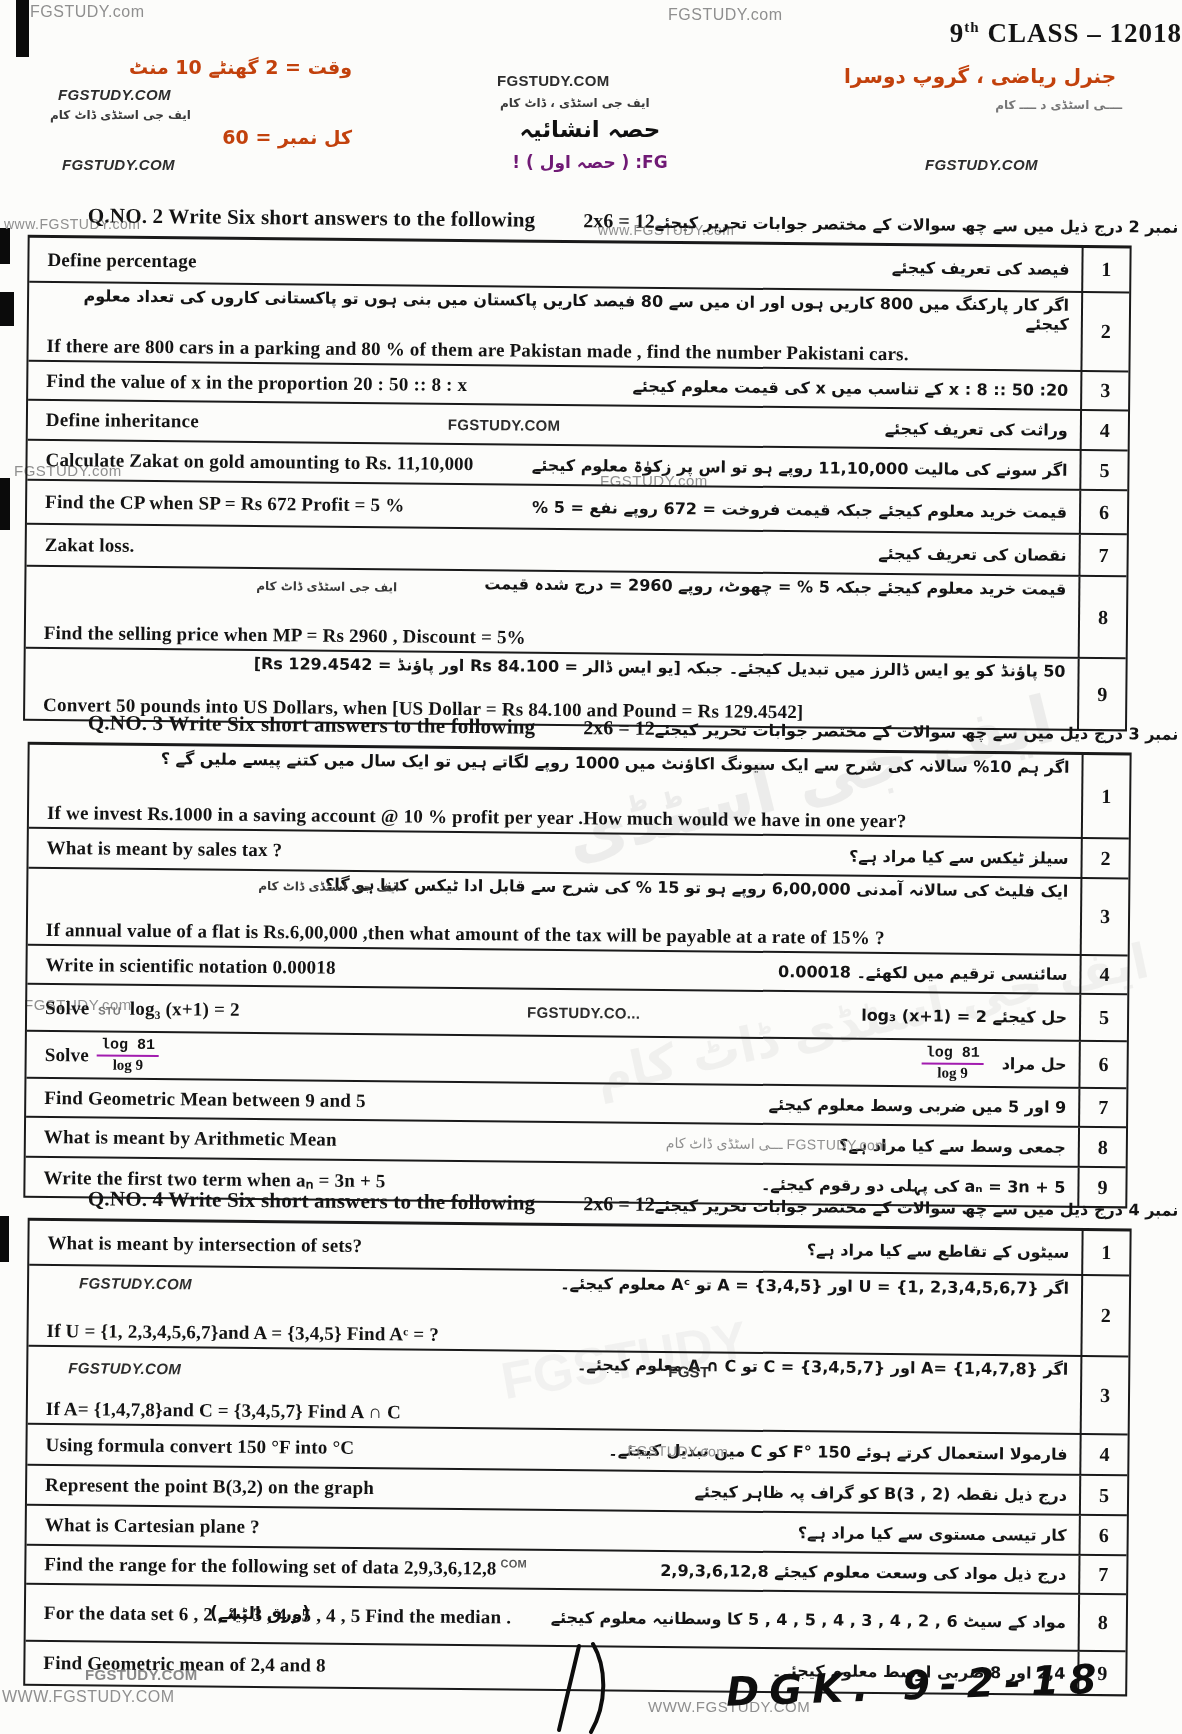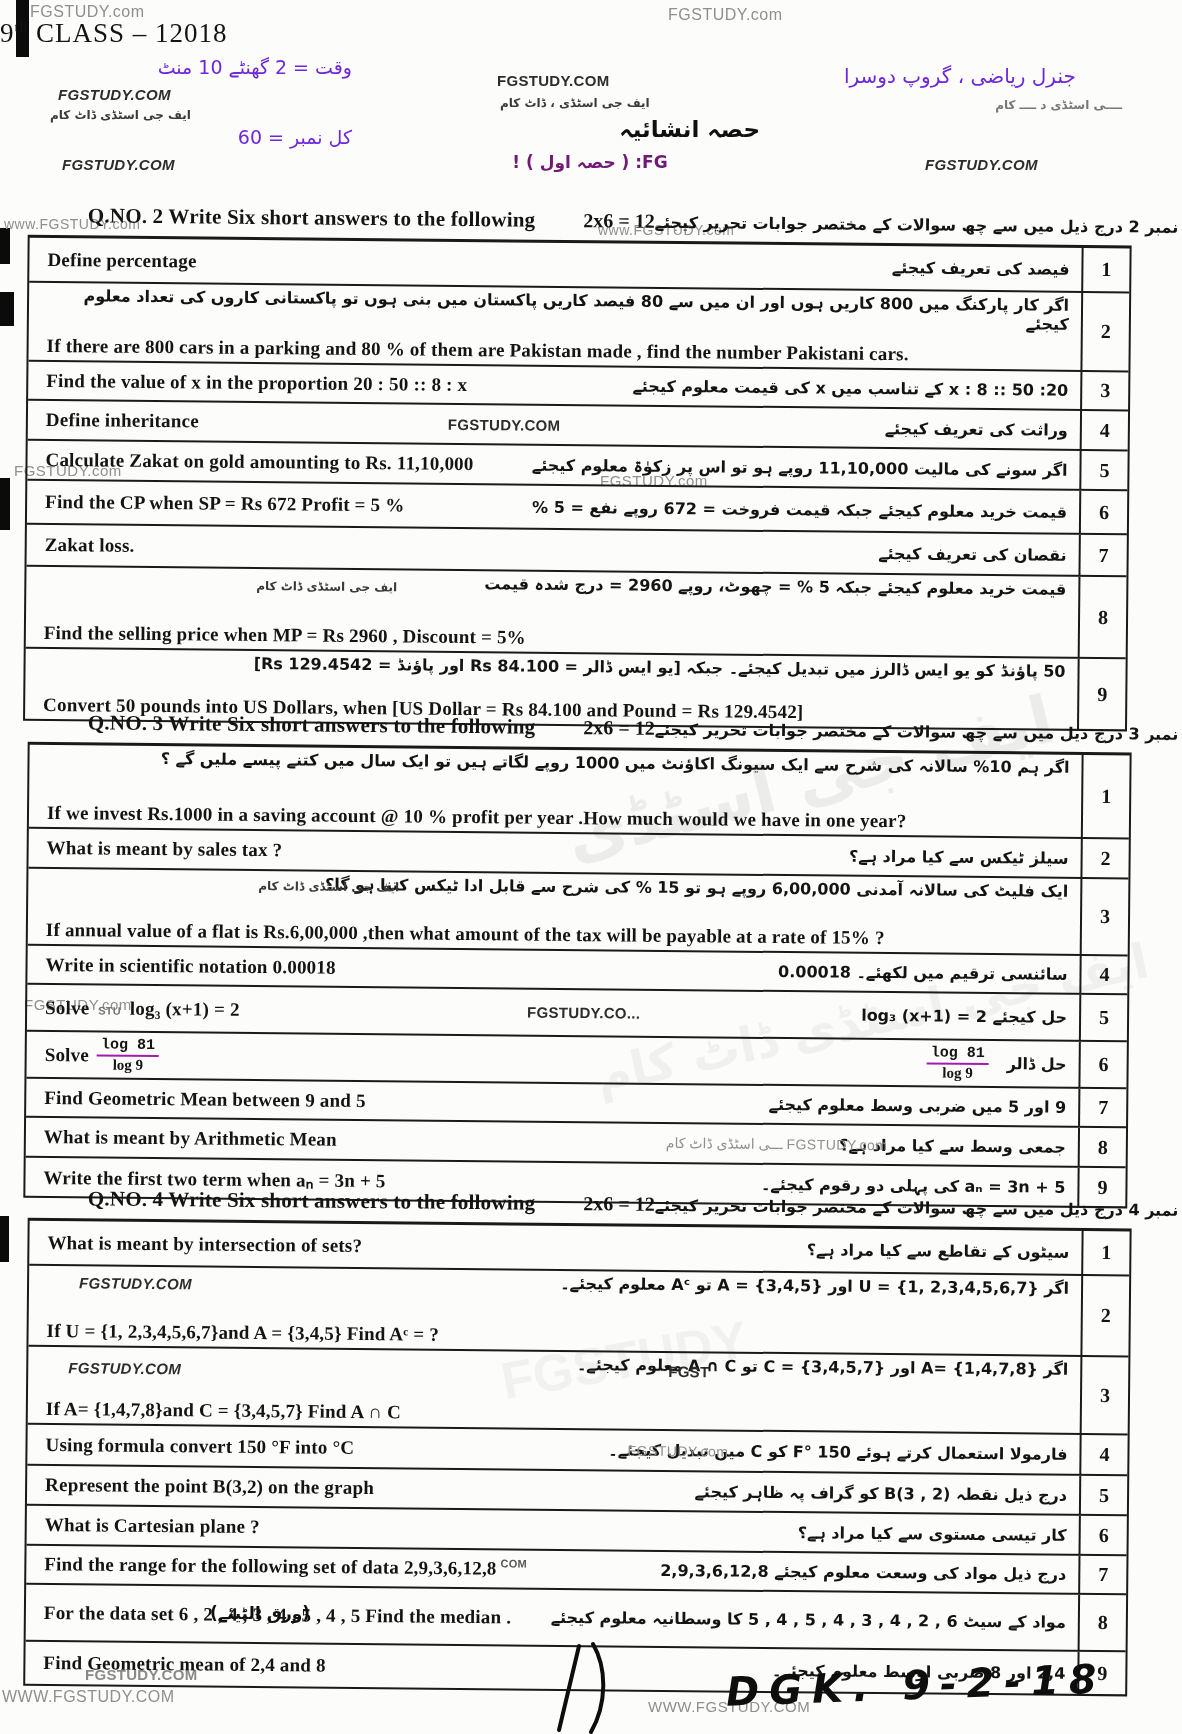--- a/index.html
+++ b/index.html
@@ -10,23 +10,23 @@
   }
   .abs{position:absolute;}
   
   .wm-grey{color:#8f8f8f;font-family:"Liberation Sans",sans-serif;font-size:15px;letter-spacing:.5px;}
   .wm-dark{color:#2d2d2d;font-family:"Liberation Sans",sans-serif;font-weight:700;font-size:15px;font-style:italic;letter-spacing:.3px;}
   .wm-ur{font-family:"DejaVu Sans",sans-serif;font-weight:700;font-size:12px;color:#3a3a3a;}
   .ghost{opacity:.08;font-family:"DejaVu Sans",sans-serif;font-weight:700;color:#444;pointer-events:none;white-space:nowrap;}
   
   .blob{background:#0b0b0b;position:absolute;}
   
-  .title{top:18px;left:0;width:100%;text-align:left;font-size:27px;font-weight:400;letter-spacing:1px;}
+  .title{top:18px;left:0;width:100%;text-align:right;font-size:27px;font-weight:700;letter-spacing:1px;}
   .title sup{font-size:15px;}
-  .hdr-ur{font-family:"DejaVu Sans",sans-serif;font-weight:400;font-size:19px;color:#6d28d9;}
+  .hdr-ur{font-family:"DejaVu Sans",sans-serif;font-weight:700;font-size:19px;color:#c2410c;}
   .part-title{font-family:"DejaVu Sans",sans-serif;font-weight:700;font-size:23px;color:#101010;}
   .part-sub{font-family:"DejaVu Sans",sans-serif;font-weight:700;font-size:17px;color:#701a75;}
   
   .qsec{position:absolute;left:28px;width:1154px;transform:rotate(.55deg);transform-origin:20px 0;}
   .sec-head{display:flex;align-items:baseline;height:32px;padding-left:60px;}
   .sh-en{font-size:21px;font-weight:700;letter-spacing:.2px;white-space:nowrap;}
   .sh-marks{font-size:20px;font-weight:700;margin-left:48px;white-space:nowrap;}
   .sh-ur{margin-left:auto;font-family:"DejaVu Sans",sans-serif;font-weight:700;font-size:16px;white-space:nowrap;}
   .sec-table{width:1100px;border:2px solid #1a1a1a;border-top-width:3px;background:transparent;}
   .row{display:flex;border-top:2px solid #1a1a1a;}
@@ -70,21 +70,21 @@
   <span>9</span><sup>th</sup><span> CLASS – 12018</span>
 </div>
 
 <div class="abs hdr-ur" dir="rtl" style="left:40px;top:56px;width:312px;">وقت  =  2 گھنٹے 10 منٹ</div>
 <span class="abs wm-dark" style="left:58px;top:86px;">FGSTUDY.COM</span>
 <span class="abs wm-ur" dir="rtl" style="left:50px;top:108px;">ایف جی اسٹڈی ڈاٹ کام</span>
 <div class="abs hdr-ur" dir="rtl" style="left:40px;top:126px;width:312px;">کل نمبر  =  60</div>
 
 <span class="abs wm-dark" style="left:497px;top:72px;font-style:normal;">FGSTUDY.COM</span>
 <span class="abs wm-ur" dir="rtl" style="left:500px;top:96px;">ایف جی اسٹڈی ، ڈاٹ کام</span>
-<div class="abs part-title" dir="rtl" style="left:420px;top:116px;width:340px;">حصہ انشائیہ</div>
+<div class="abs part-title" dir="rtl" style="left:420px;top:116px;width:340px;text-align:center;">حصہ انشائیہ</div>
 
 <div class="abs hdr-ur" dir="rtl" style="right:8px;top:64px;width:330px;text-align:left;font-size:20px;">جنرل ریاضی ، گروپ دوسرا</div>
 <span class="abs wm-ur" dir="rtl" style="right:60px;top:98px;color:#777;">ــــی اسٹڈی د ــــ کام</span>
 
 <span class="abs wm-dark" style="left:62px;top:156px;">FGSTUDY.COM</span>
 <div class="abs part-sub" dir="rtl" style="left:420px;top:152px;width:340px;text-align:center;">FG: ( حصہ اول ) !</div>
 <span class="abs wm-dark" style="left:925px;top:156px;">FGSTUDY.COM</span>
 
 <span class="abs wm-grey" style="left:4px;top:216px;font-size:14px;">www.FGSTUDY.com</span>
 <span class="abs wm-grey" style="left:598px;top:222px;font-size:14px;">www.FGSTUDY.com</span>
@@ -216,21 +216,21 @@
         <span class="en">Solve</span>
         <span class="frac">
             <span class="top">log 81</span>
             <span>log 9</span>
           </span>
         <span class="urwrap">
           <span class="frac">
               <span class="top">log 81</span>
               <span>log 9</span>
             </span>
-          <span class="ur" dir="rtl" style="margin-left:0;">حل ڈالر</span>
+          <span class="ur" dir="rtl" style="margin-left:0;">حل مراد</span>
         </span>
       </div>
       <div class="rnum">6</div>
     </div>
     <div class="row" style="min-height:37px;">
       <div class="rmain">
           <span class="en">Find Geometric Mean between  9  and  5</span>
           <span class="ur" dir="rtl">9 اور 5 میں ضربی وسط معلوم کیجئے</span>
         </div>
       <div class="rnum">7</div>

